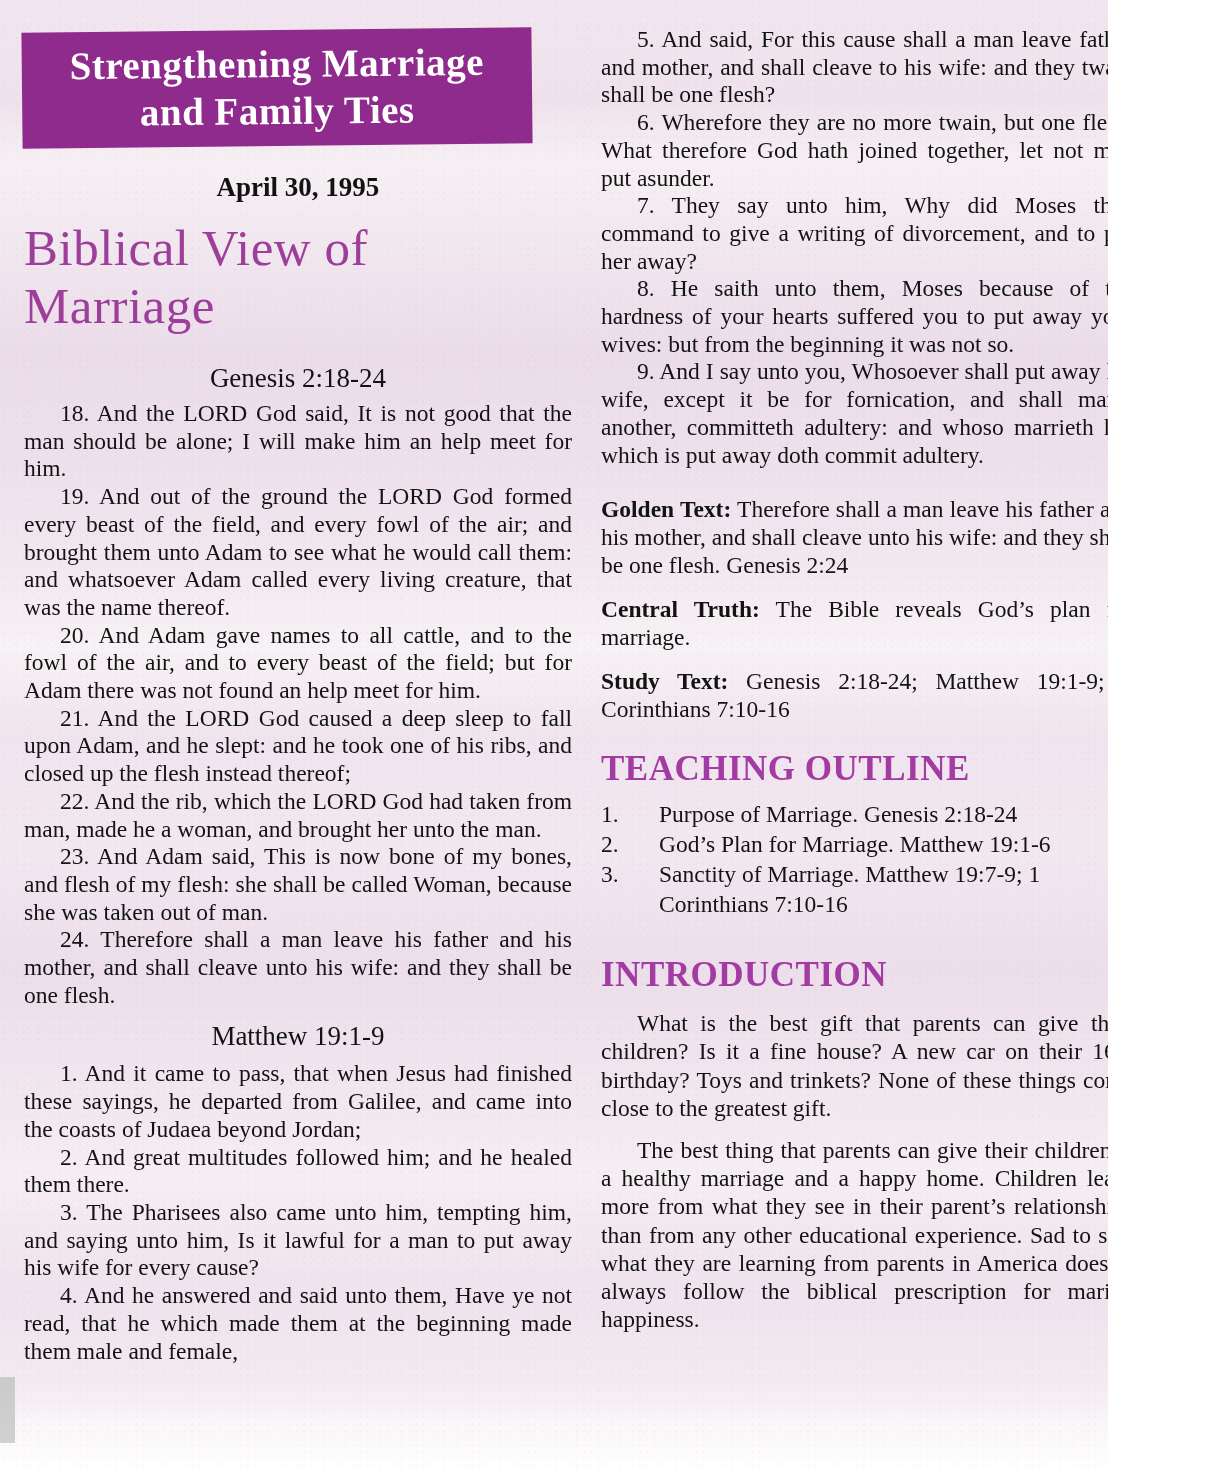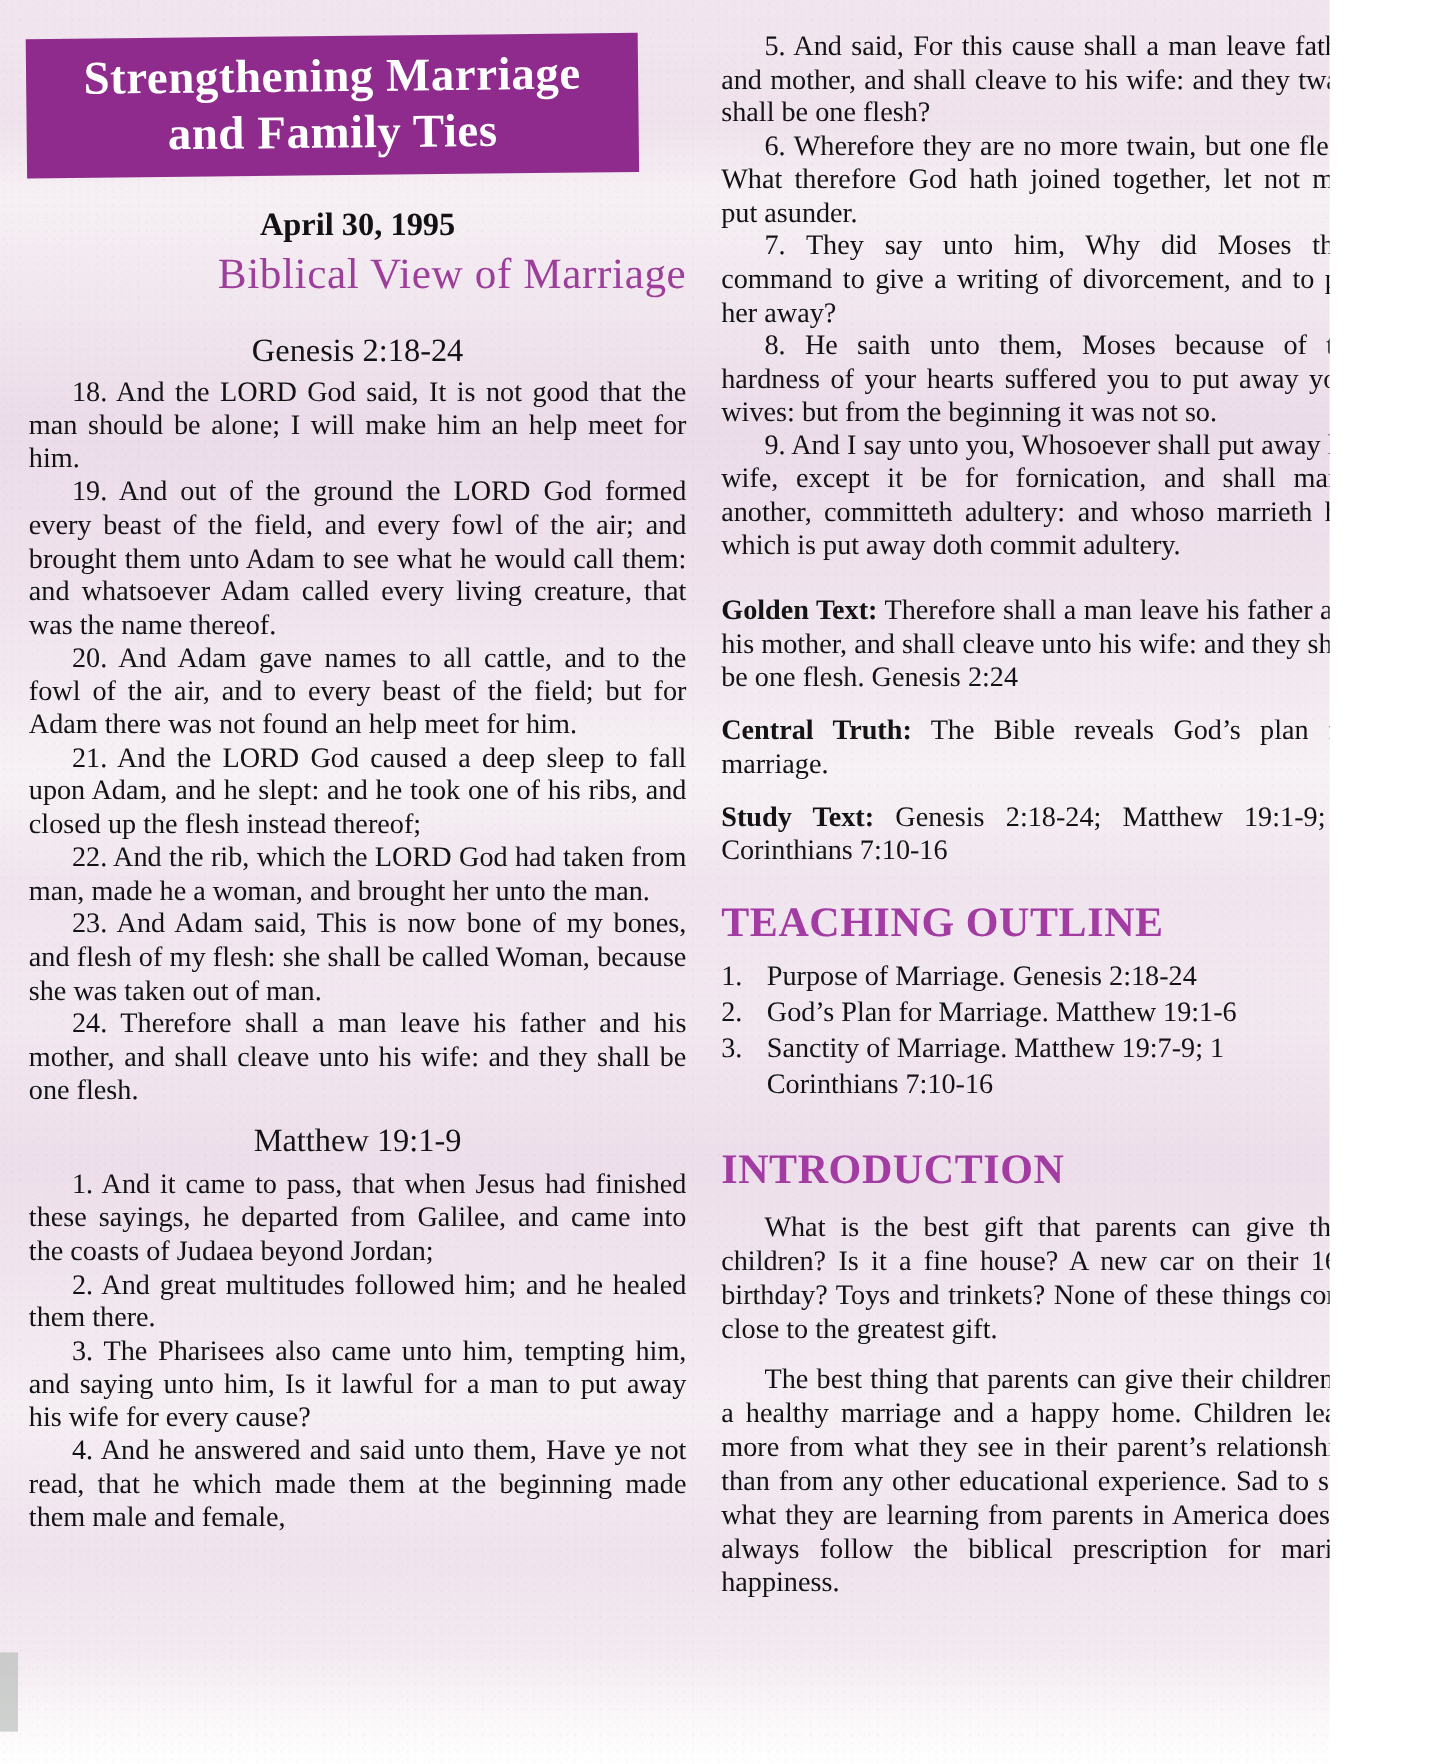--- a/index.html
+++ b/index.html
@@ -58,23 +58,23 @@
     letter-spacing: 0.5px;
   }
   .date-line {
     margin-top: 26px;
     text-align: center;
     font-weight: bold;
     font-size: 27px;
     color: #121212;
   }
   .lesson-title {
-    margin-top: 4px;
-    text-align: right;
-    font-size: 36px;
+    margin-top: 16px;
+    text-align: left;
+    font-size: 51px;
     color: #9c3e9a;
     letter-spacing: 0.5px;
   }
   .scripture-heading {
     margin: 28px 0 6px 0;
     text-align: center;
     font-weight: normal;
     font-size: 27px;
   }
   .scripture-heading.mid {
@@ -111,20 +111,21 @@
     display: flex;
     margin: 0;
     font-size: 23.5px;
     line-height: 30px;
   }
   .oi-num {
     flex: 0 0 38px;
   }
   .oi-text {
     flex: 1;
+    margin-left: 20px;
   }
   .intro-heading {
     margin-top: 36px;
   }
   p.intro {
     margin: 14px 0 0 0;
     font-size: 23.5px;
     line-height: 28.2px;
     text-align: justify;
     text-indent: 36px;

